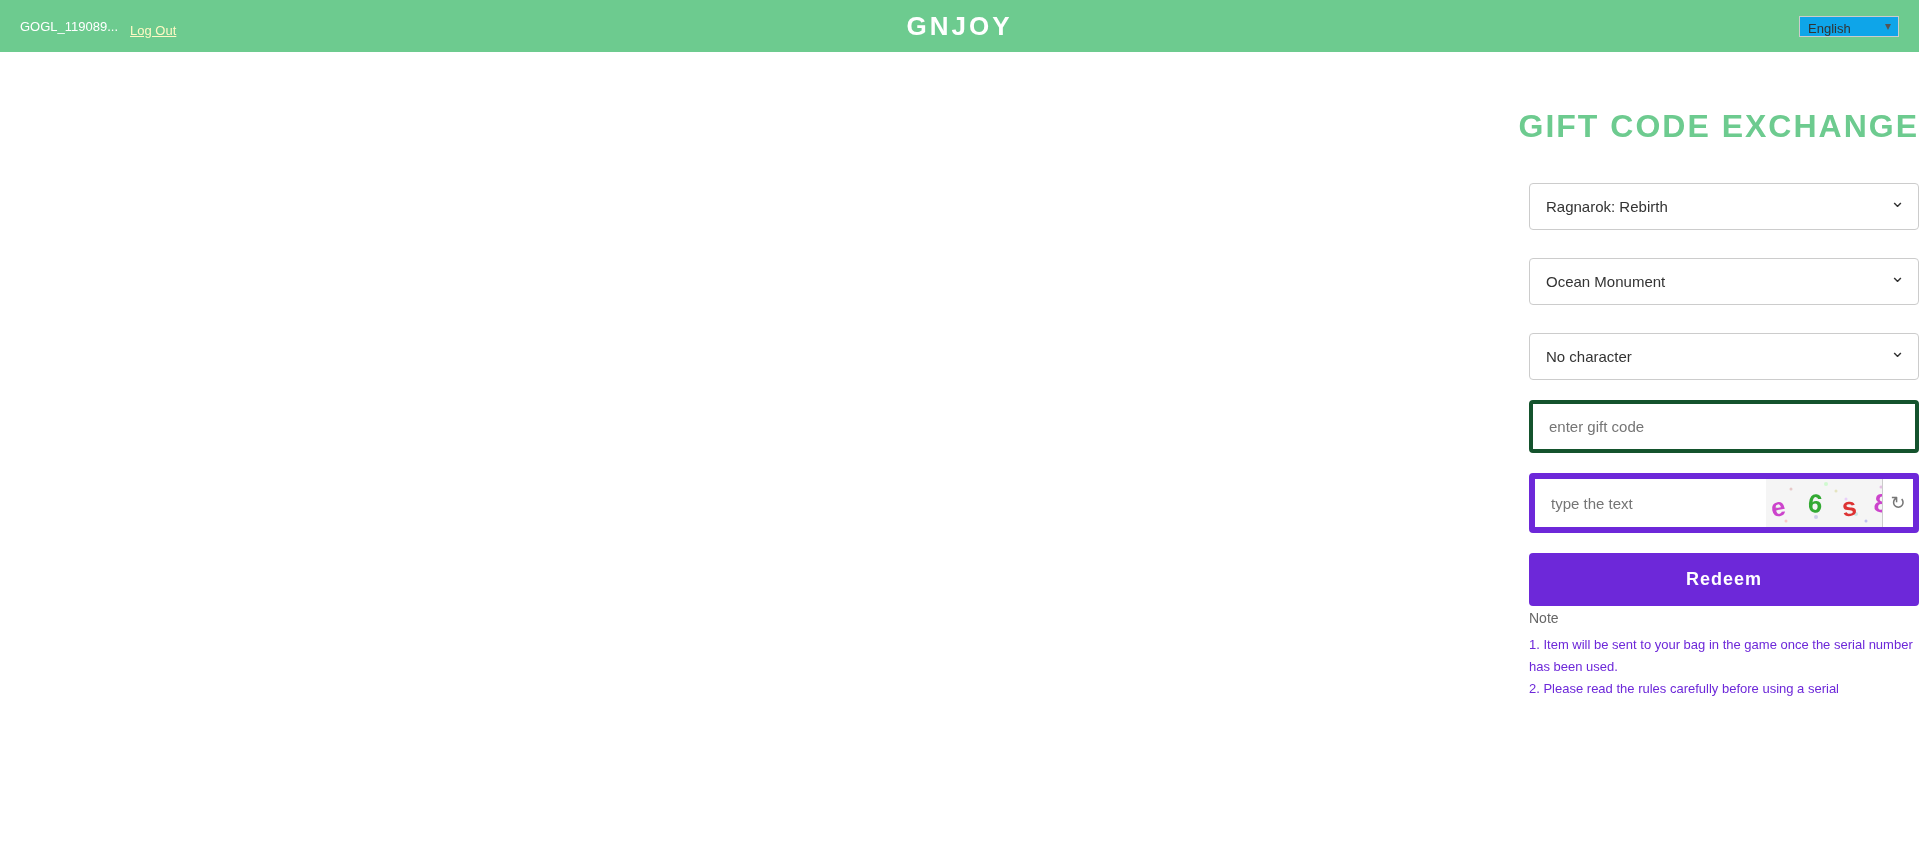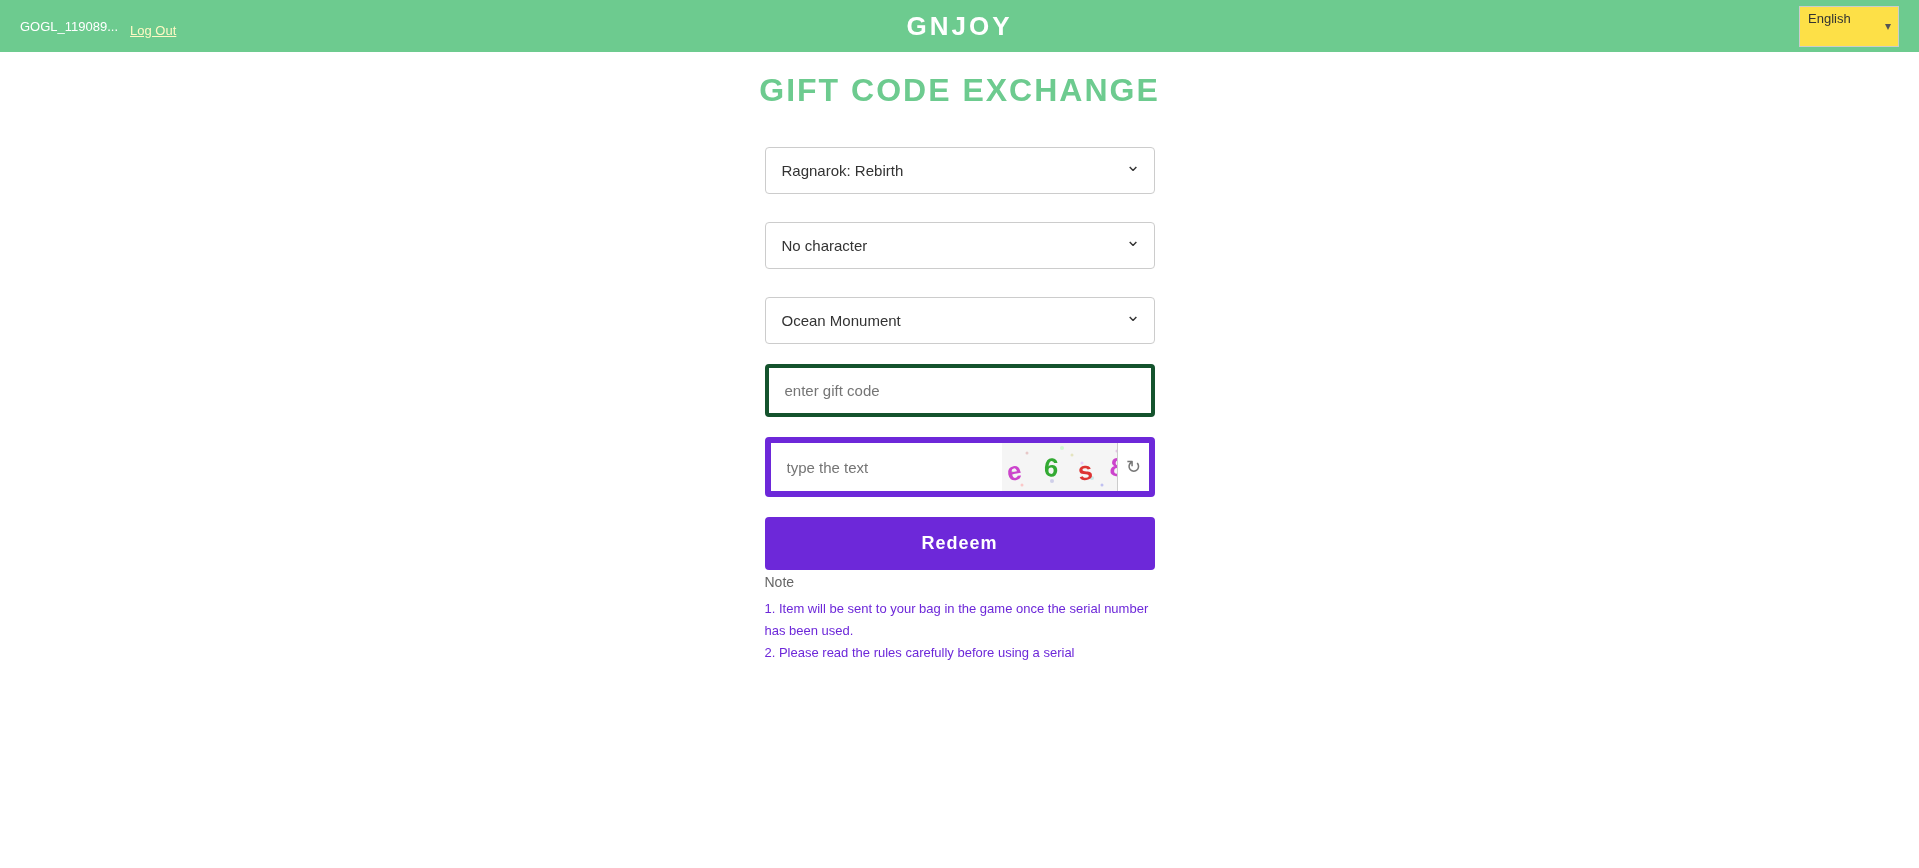--- a/index.html
+++ b/index.html
@@ -53,23 +53,23 @@
       font-weight: bold;
       letter-spacing: 3px;
     }
 
     .header-right {
       position: absolute;
       right: 20px;
     }
 
     .lang-select {
-      background: #fde047;
+      background: #0ea5e9;
       border: 1px solid #cccccc;
-      padding: 4px 28px 20px 8px;
+      padding: 4px 28px 0 8px;
       font-size: 13px;
       color: #333333;
       appearance: none;
       -webkit-appearance: none;
       cursor: pointer;
       min-width: 100px;
     }
 
     .lang-select-wrapper {
       position: relative;
@@ -84,22 +84,22 @@
       transform: translateY(-50%);
       pointer-events: none;
       color: #555;
       font-size: 12px;
     }
 
     
     .main-content {
       display: flex;
       flex-direction: column;
-      align-items: center;
-      padding-top: 20px;
+      align-items: flex-end;
+      padding-top: 56px;
     }
 
     .page-title {
       color: #6dcb8f;
       font-size: 32px;
       font-weight: bold;
       letter-spacing: 2px;
       margin-bottom: 30px;
     }
 
@@ -262,27 +262,27 @@
   <div class="form-container">
 
     <div class="form-select-wrapper">
       <select class="form-select">
         <option>Ragnarok: Rebirth</option>
       </select>
     </div>
 
     <div class="form-select-wrapper">
       <select class="form-select">
-        <option>No character</option>
+        <option>Ocean Monument</option>
       </select>
     </div>
 
     <div class="form-select-wrapper">
       <select class="form-select">
-        <option>Ocean Monument</option>
+        <option>No character</option>
       </select>
     </div>
 
     <input type="text" class="form-input" placeholder="enter gift code" style="">
 
     <div class="captcha-row">
       <input type="text" class="captcha-input" placeholder="type the text" style="">
       <div class="captcha-image">
 
         <svg width="148" height="48">

